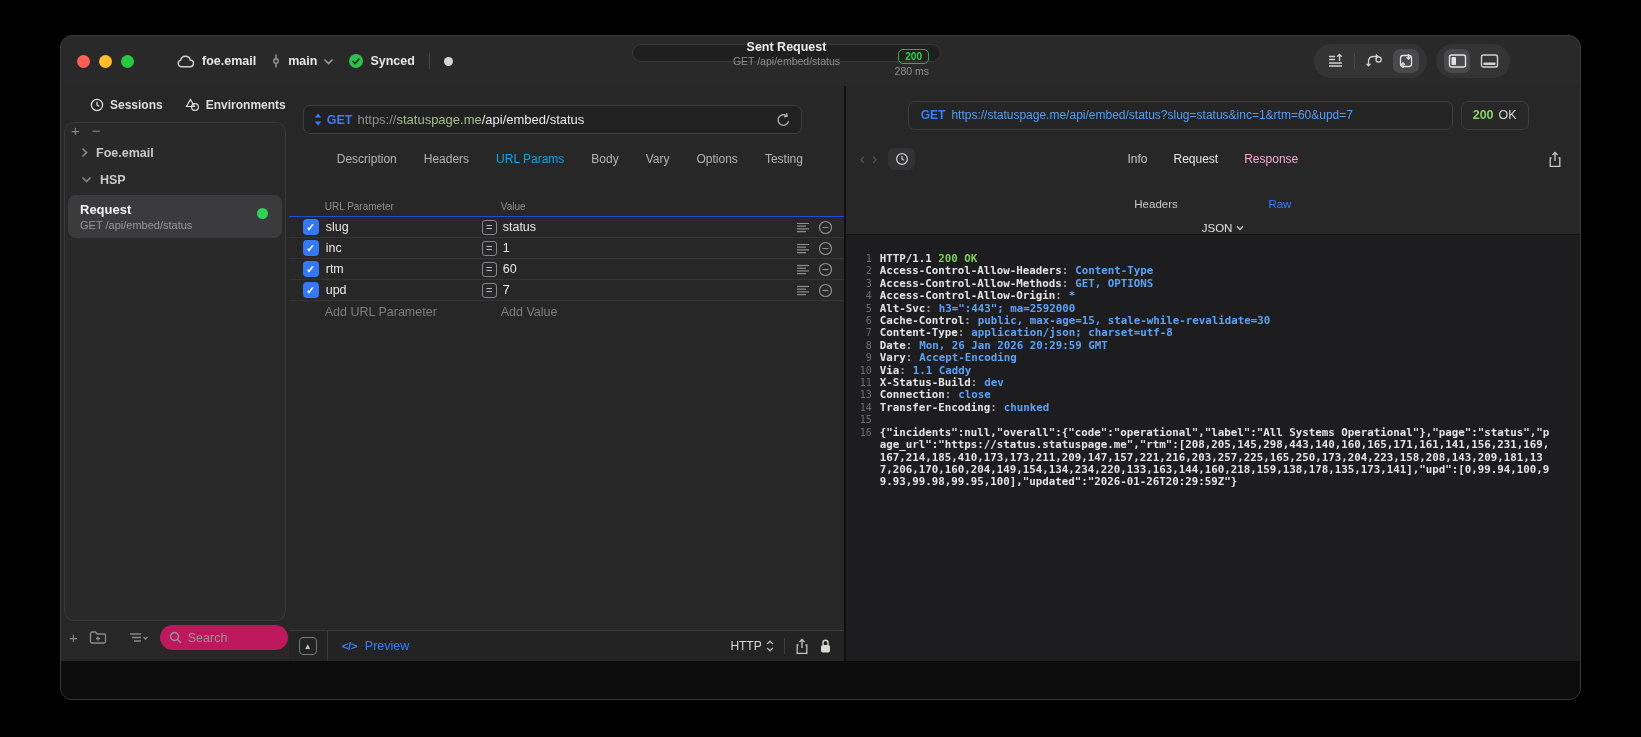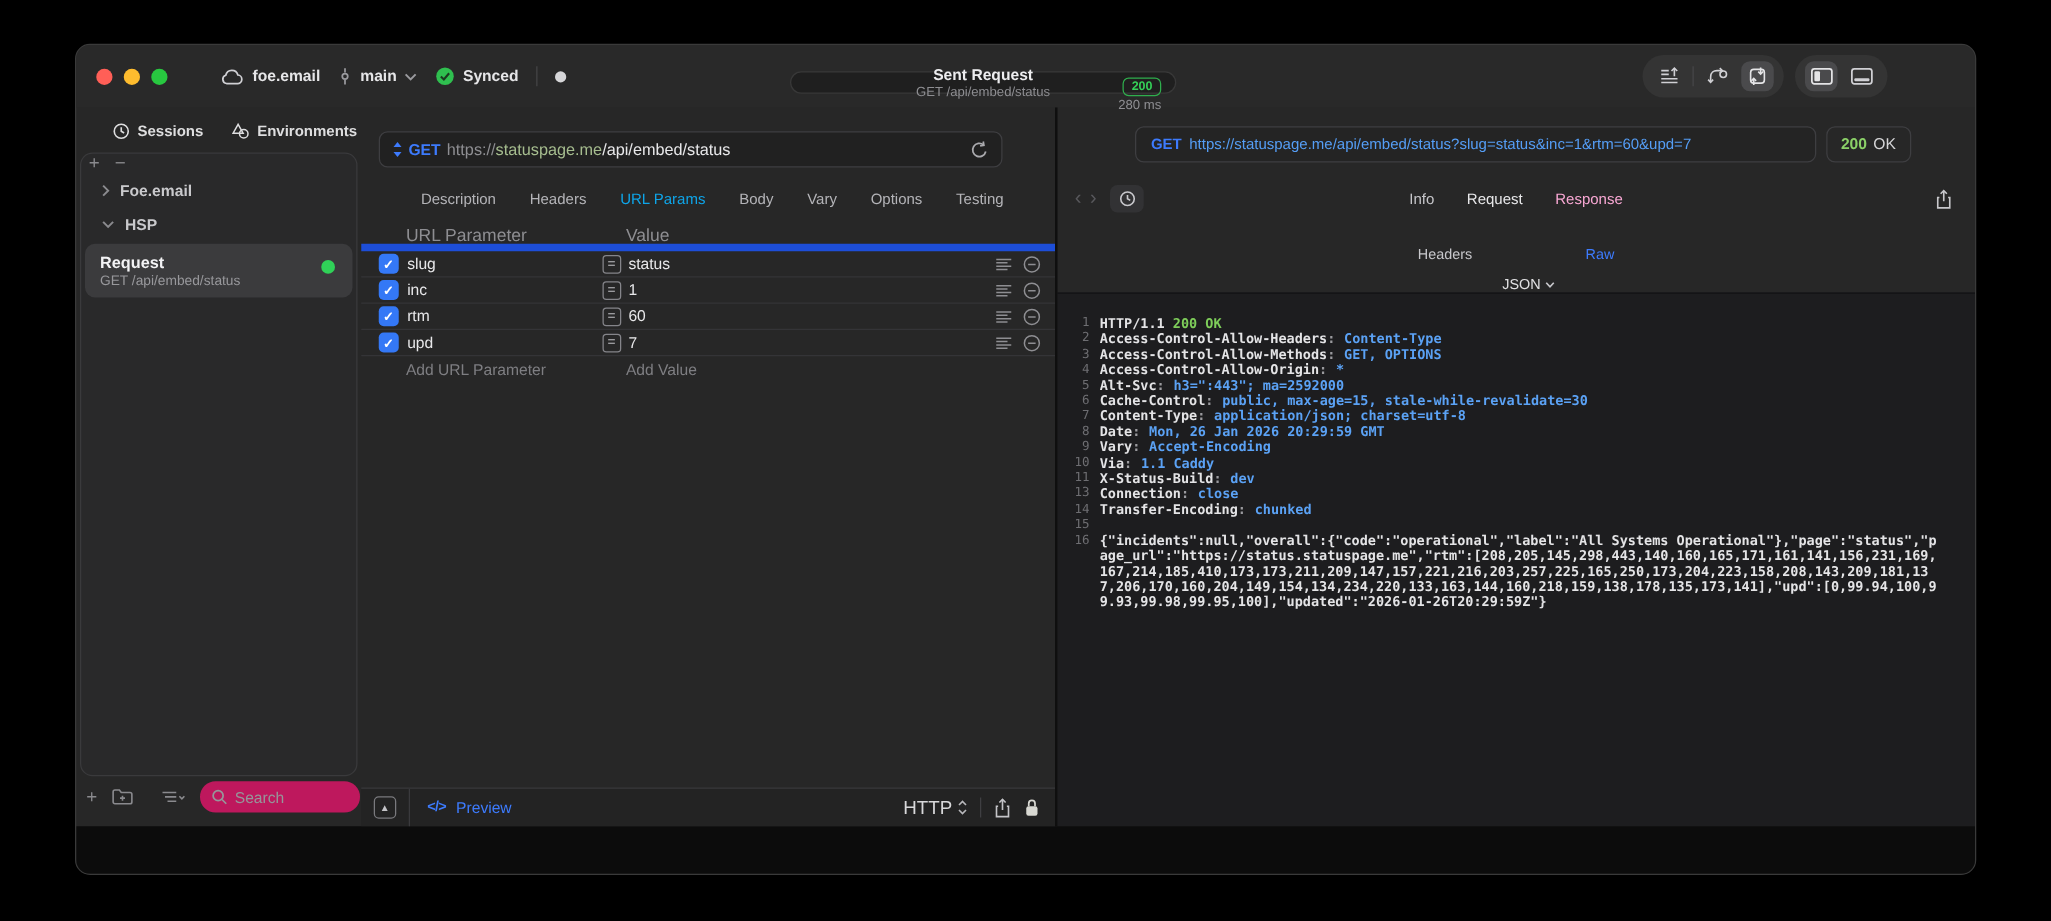--- a/index.html
+++ b/index.html
@@ -17,21 +17,21 @@
   .tl { width:13px; height:13px; border-radius:50%; }
   .tl.red{background:#ff5f57;} .tl.yellow{background:#febc2e;} .tl.green{background:#28c840;}
   .proj-group { display:flex; align-items:center; margin-left:42px; gap:7px;
                 color:#e6e6e8; font-size:12.5px; font-weight:700; }
   .proj-sep { width:1px; height:16px; background:#454547; margin:0 6px; }
   .branch-wrap,.sync-wrap { display:flex; align-items:center; gap:6px; margin-left:14px; }
   .white-dot { width:9px; height:9px; border-radius:50%; background:#d6d6d8; margin-left:14px; }
 
   .tb-center { position:absolute; left:571px; top:8px; width:309px; height:18px;
                background:#1f1f1f; border:1px solid #383838; border-radius:17px;
-               display:flex; align-items:center; justify-content:center;margin-top:13px; }
+               display:flex; align-items:center; justify-content:center; }
   .tb-title { text-align:center; }
   .tb-title .t1 { font-size:12.5px; font-weight:700; color:#ededef; line-height:15px; }
   .tb-title .t2 { font-size:10.5px; color:#8e8e92; line-height:12px; }
   .tb-status { position:absolute; right:11px; top:2px; display:flex; flex-direction:column; align-items:flex-end; }
   .code-badge { border:1px solid #2fae4d; color:#35d158; font-size:10px; font-weight:700;
                 border-radius:5px; padding:0 6px; line-height:13px; margin-top:2px; }
   .ms { font-size:10.5px; color:#8e8e92; line-height:13px; margin-top:1px; }
 
   .tb-group { position:absolute; top:8px; height:34px; background:#343434; border-radius:17px;
               display:flex; align-items:center; padding:0 8px; gap:6px; }
@@ -71,42 +71,42 @@
   
   .middle { flex:0 0 557px; border-right:2px solid #0f0f0f; display:flex; flex-direction:column; position:relative; }
   .url-bar { margin:19px 42px 0 14px; height:29px; border:1px solid #3e3e41; background:#212121;
              border-radius:7px; display:flex; align-items:center; padding:0 10px; gap:5px; font-size:13px; }
   .method { color:#3d7bfd; font-weight:700; font-size:12.5px; }
   .u-scheme { color:#8e8e92; } .u-host { color:#a6bd8f; } .u-path { color:#e8e8ea; }
   .reload-btn { margin-left:auto; }
   .m-tabs { margin-top:10px; height:30px; display:flex; align-items:center; gap:27px;
             padding-left:48px; font-size:12px; color:#b4b4b8; }
   .m-tab.active { color:#0ea5e9; }
-  .pt-header { margin-top:6px; display:flex; align-items:center; height:21px; padding-left:36px;
-               color:#8e8e92; font-size:14px; border-bottom:6px solid #1d4ed8; }
+  .pt-header { margin-top:22px; display:flex; align-items:center; height:21px; padding-left:36px;
+               color:#8e8e92; font-size:10px; border-bottom:1px solid #1d4ed8; }
   .pt-header .c1 { width:176px; }
   .pt-row { display:flex; align-items:center; height:21px; border-bottom:1px solid #343437;
             padding-left:14px; position:relative; font-size:12.5px; color:#e8e8ea; }
   .cbx { width:16px; height:16px; border-radius:4px; background:#3478f6; color:#fff; font-size:10.5px;
          font-weight:700; display:flex; align-items:center; justify-content:center; margin-right:7px; }
   .pname { width:156px; }
   .eq { width:15px; height:15px; border:1px solid #85858a; border-radius:3px; color:#bcbcc0;
         font-size:11px; display:flex; align-items:center; justify-content:center; margin-right:6px; }
   .row-icons { position:absolute; right:11px; display:flex; align-items:center; gap:8px; }
   .pt-add { display:flex; align-items:center; height:22px; padding-left:36px; font-size:12.5px; color:#7e7e82; }
   .pt-add .a1 { width:176px; }
   .m-footer { margin-top:auto; flex:0 0 30px; border-top:1px solid #3a3a3d; background:#232323;
               display:flex; align-items:center; padding:0 0 0 10px; }
   .tri-btn { width:18px; height:18px; border:1px solid #7a7a7e; border-radius:4px; color:#c4c4c8;
              font-size:8px; display:flex; align-items:center; justify-content:center; }
   .mf-sep { width:1px; height:30px; background:#3a3a3d; margin-left:10px; }
   .preview { display:flex; align-items:center; gap:8px; color:#3d7bfd; font-size:12.5px; margin-left:14px; }
   .preview .code-glyph { font-weight:700; font-size:11.5px; letter-spacing:-0.5px; }
   .mf-right { margin-left:auto; display:flex; align-items:center; gap:10px; padding-right:12px; }
-  .http-sel { display:flex; align-items:center; gap:4px; color:#d8d8da; font-size:15px; }
+  .http-sel { display:flex; align-items:center; gap:4px; color:#d8d8da; font-size:12px; }
   .mf-vsep { width:1px; height:16px; background:#3f3f42; }
 
   
   .rightp { flex:1 1 auto; display:flex; flex-direction:column; min-width:0; background:#272727; }
   .r-top { flex:0 0 58px; display:flex; align-items:center; padding-left:62px; gap:8px; }
   .r-url { width:545px; height:29px; border:1px solid #3e3e41; background:#242424; border-radius:7px;
            display:flex; align-items:center; padding:0 12px; gap:6px; font-size:12px;
            white-space:nowrap; overflow:hidden; }
   .r-url .rm { color:#3d7bfd; font-weight:700; }
   .r-url .ru { color:#559ef6; }

